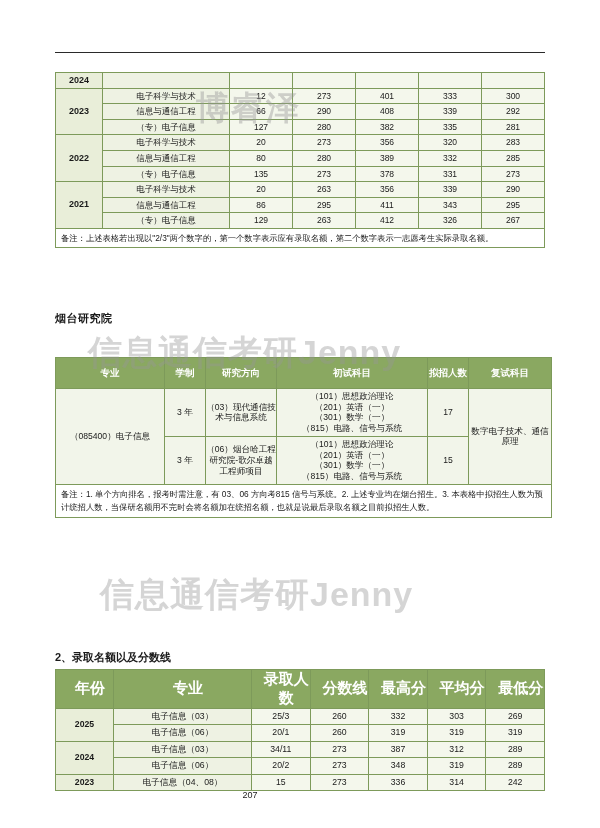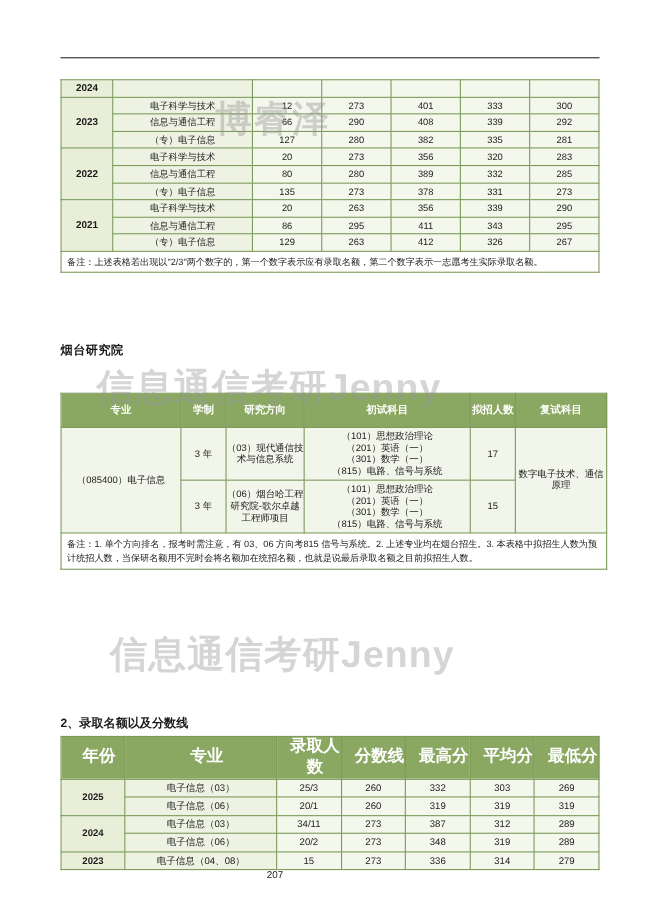--- a/index.html
+++ b/index.html
@@ -394,21 +394,21 @@
         <td class="num">319</td>
         <td class="num">289</td>
       </tr>
       <tr>
         <td class="yr">2023</td>
         <td class="maj">电子信息（04、08）</td>
         <td class="num">15</td>
         <td class="num">273</td>
         <td class="num">336</td>
         <td class="num">314</td>
-        <td class="num">279</td>
+        <td class="num">242</td>
       </tr>
     </tbody>
   </table>
 
   <div class="wm wm-a">博睿泽</div>
   <div class="wm wm-b">信息通信考研Jenny</div>
   <div class="wm wm-c">信息通信考研Jenny</div>
 
   <div class="page-num">207</div>
 

